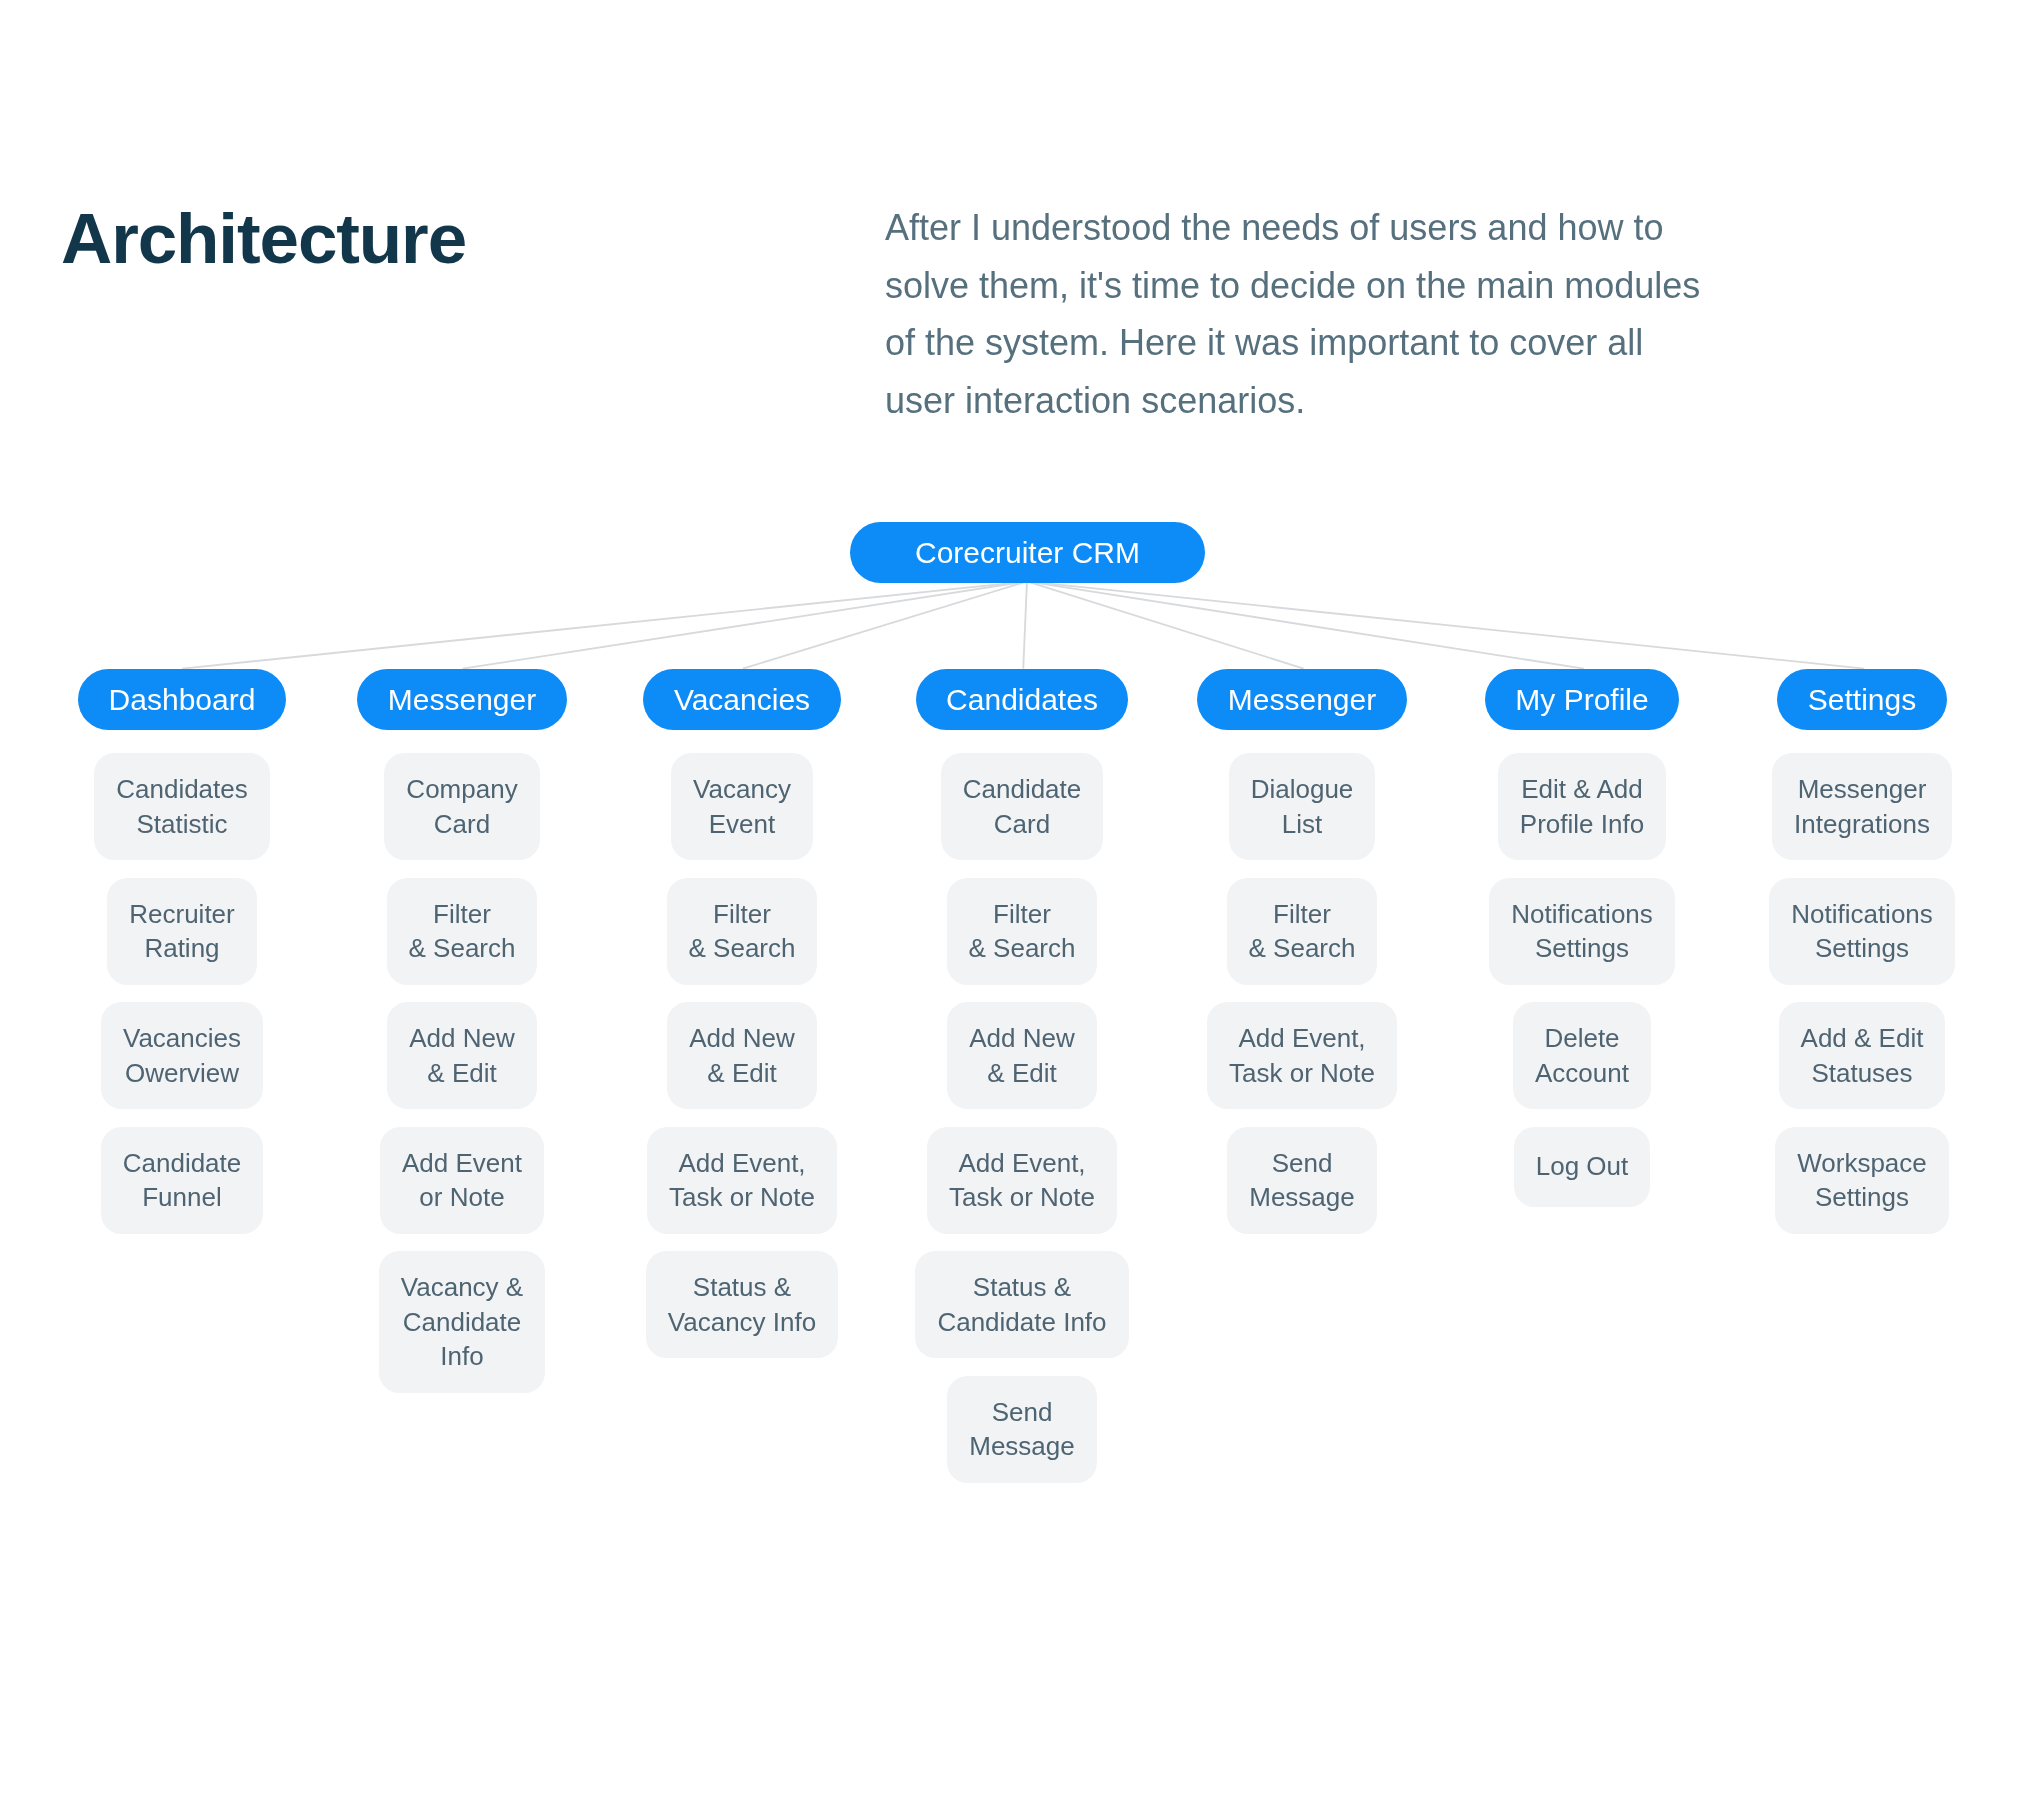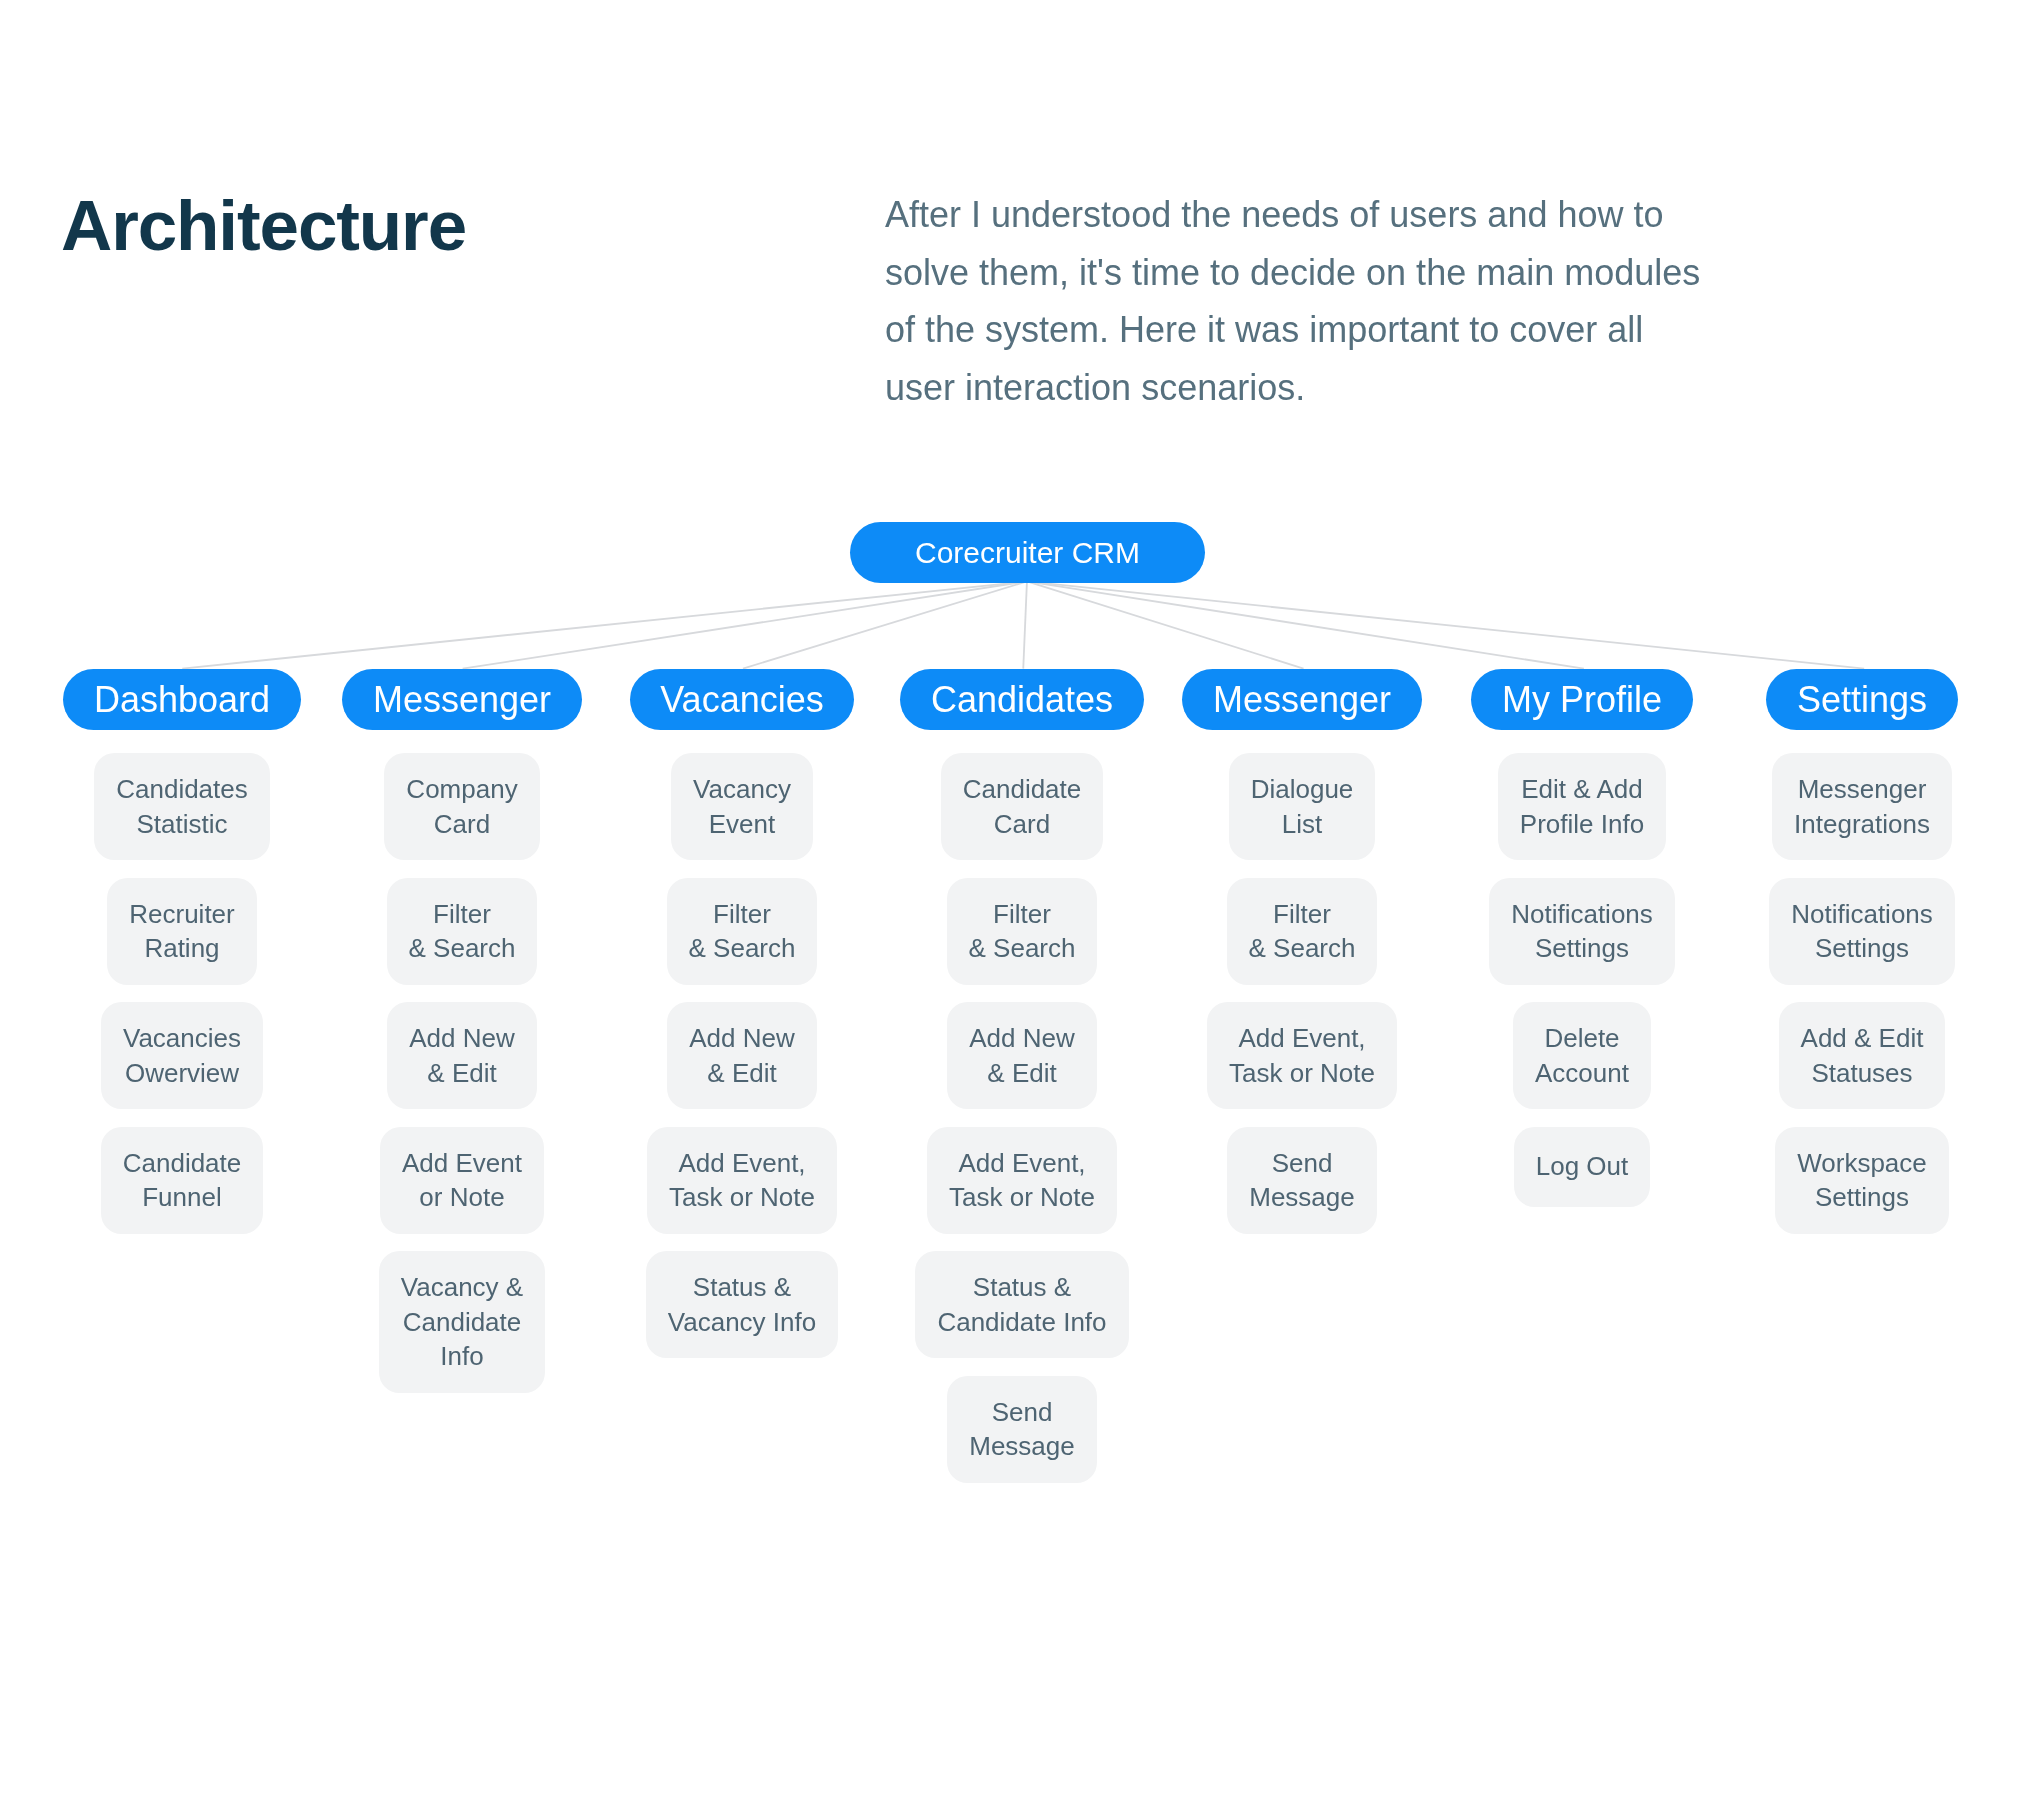--- a/index.html
+++ b/index.html
@@ -13,21 +13,21 @@
     position: relative;
     overflow: hidden;
     font-family: "Liberation Sans", sans-serif;
     -webkit-font-smoothing: antialiased;
   }
 
   
   #header {
     position: absolute;
     left: 0;
-    top: 0;
+    top: 13px;
     width: 2035px;
     height: 313px;
   }
   #page-title {
     position: absolute;
     left: 61px;
     top: 142px;
     font-size: 71px;
     font-weight: bold;
     letter-spacing: -1.1px;
@@ -95,21 +95,21 @@
     display: flex;
     flex-direction: column;
     align-items: center;
   }
 
   .category-pill {
     height: 61px;
     border-radius: 30.5px;
     background: #0d8bf7;
     color: #ffffff;
-    font-size: 36px;
+    font-size: 30px;
     display: flex;
     align-items: center;
     justify-content: center;
     padding: 0 30.5px;
     box-sizing: border-box;
     white-space: nowrap;
     margin-bottom: 23px;
   }
 
   .leaf-list {

